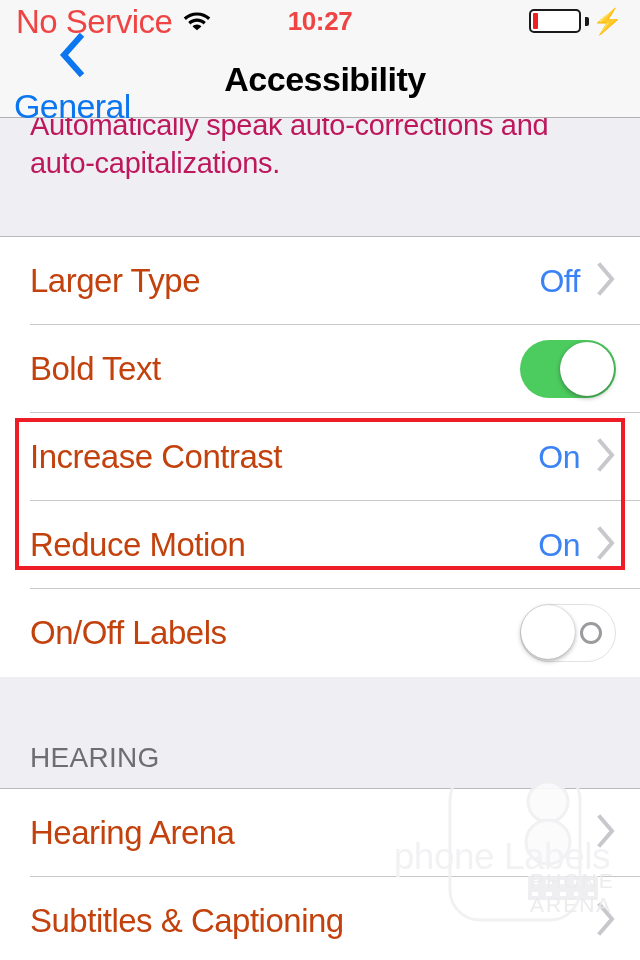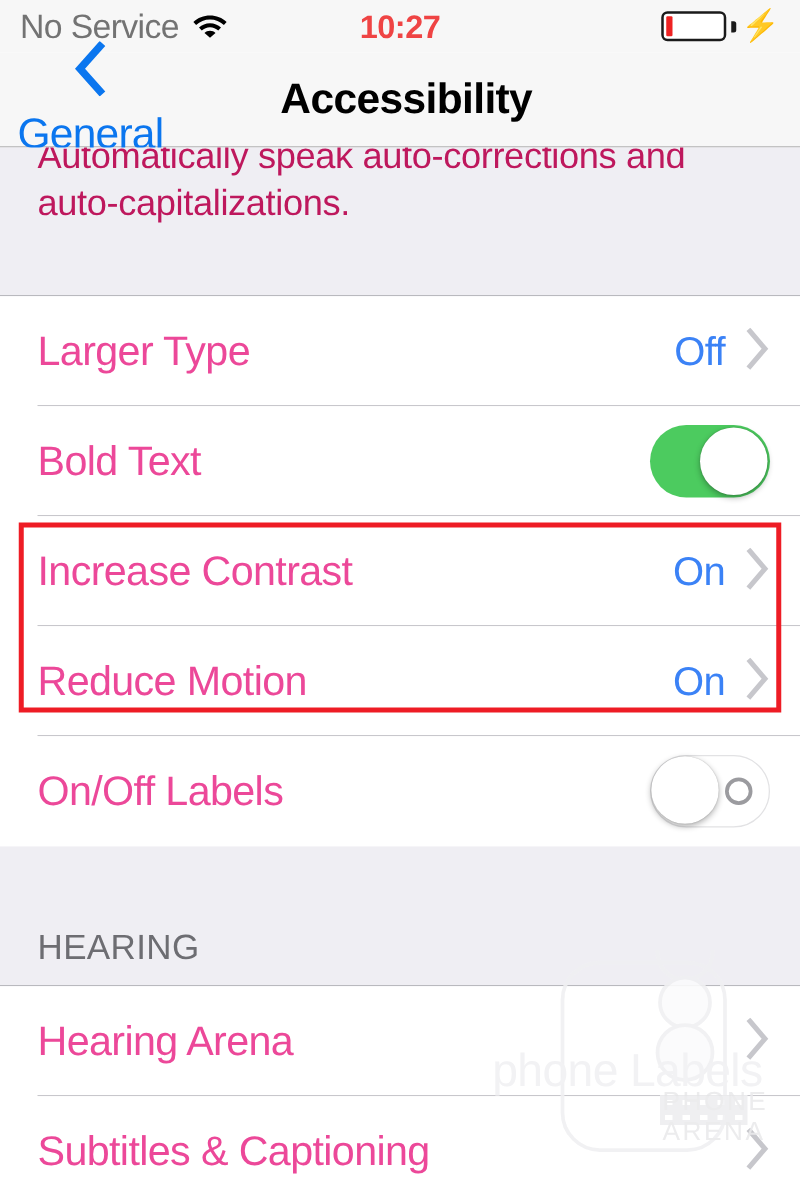--- a/index.html
+++ b/index.html
@@ -19,21 +19,21 @@
   
   #status-bar {
     position:relative;
     height:42px;
     background:#f7f7f7;
     display:flex; align-items:center;
     padding:0 16px;
   }
   .sb-left { display:flex; align-items:center; gap:10px; }
   .sb-carrier {
-    font-size:27px; color:#737373; letter-spacing:-0.5px;
+    font-size:33px; color:#ef4444; letter-spacing:-0.5px;
     line-height:1;
   }
   .wifi-icon { display:block; }
   .sb-time {
     position:absolute; left:0; right:0; top:0; height:42px;
     display:flex; align-items:center; justify-content:center;
     font-size:26px; font-weight:bold; color:#ef4444; letter-spacing:-0.4px;
   }
   .sb-right {
     margin-left:auto; display:flex; align-items:center; gap:3px;
@@ -112,21 +112,21 @@
     height:88px;
     display:flex; align-items:center;
     padding-left:30px; padding-right:24px;
     cursor:pointer;
   }
   .cell-sep {
     position:absolute; left:30px; right:0; bottom:0;
     height:1px; background:#c8c7cc;
   }
   .cell-label {
-    font-size:33px; color:#ec4899; letter-spacing:-0.5px;
+    font-size:33px; color:#c2410c; letter-spacing:-0.5px;
     font-weight:500;
   }
   .cell-right {
     margin-left:auto; display:flex; align-items:center; gap:16px;
   }
   .cell-value {
     font-size:32px; color:#3b82f6; letter-spacing:-0.5px;
     font-weight:500;
   }
   .chevron { display:block; }

